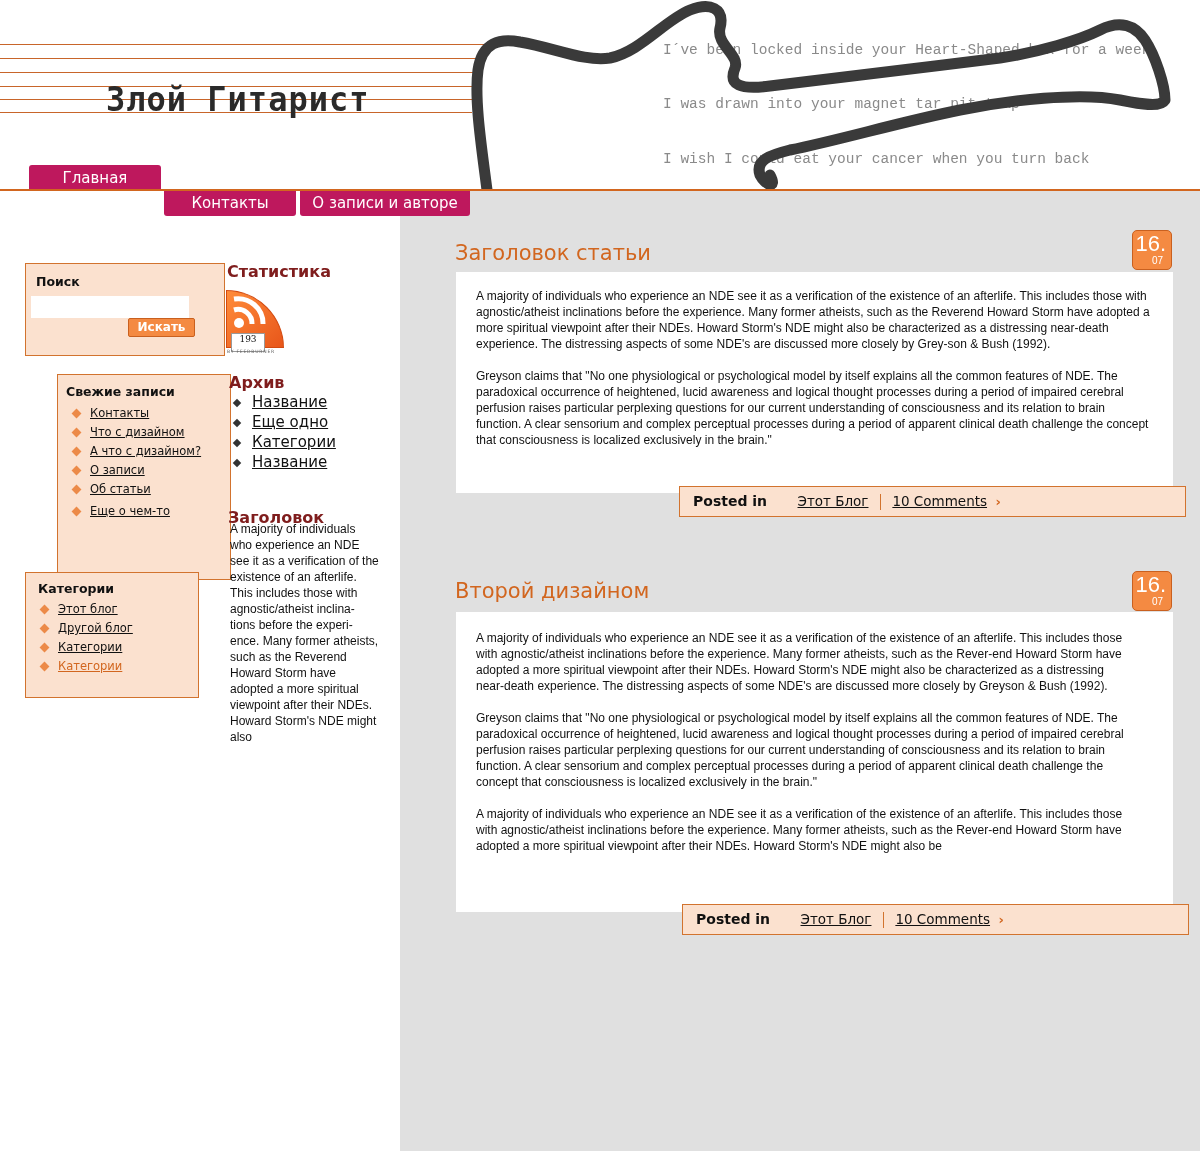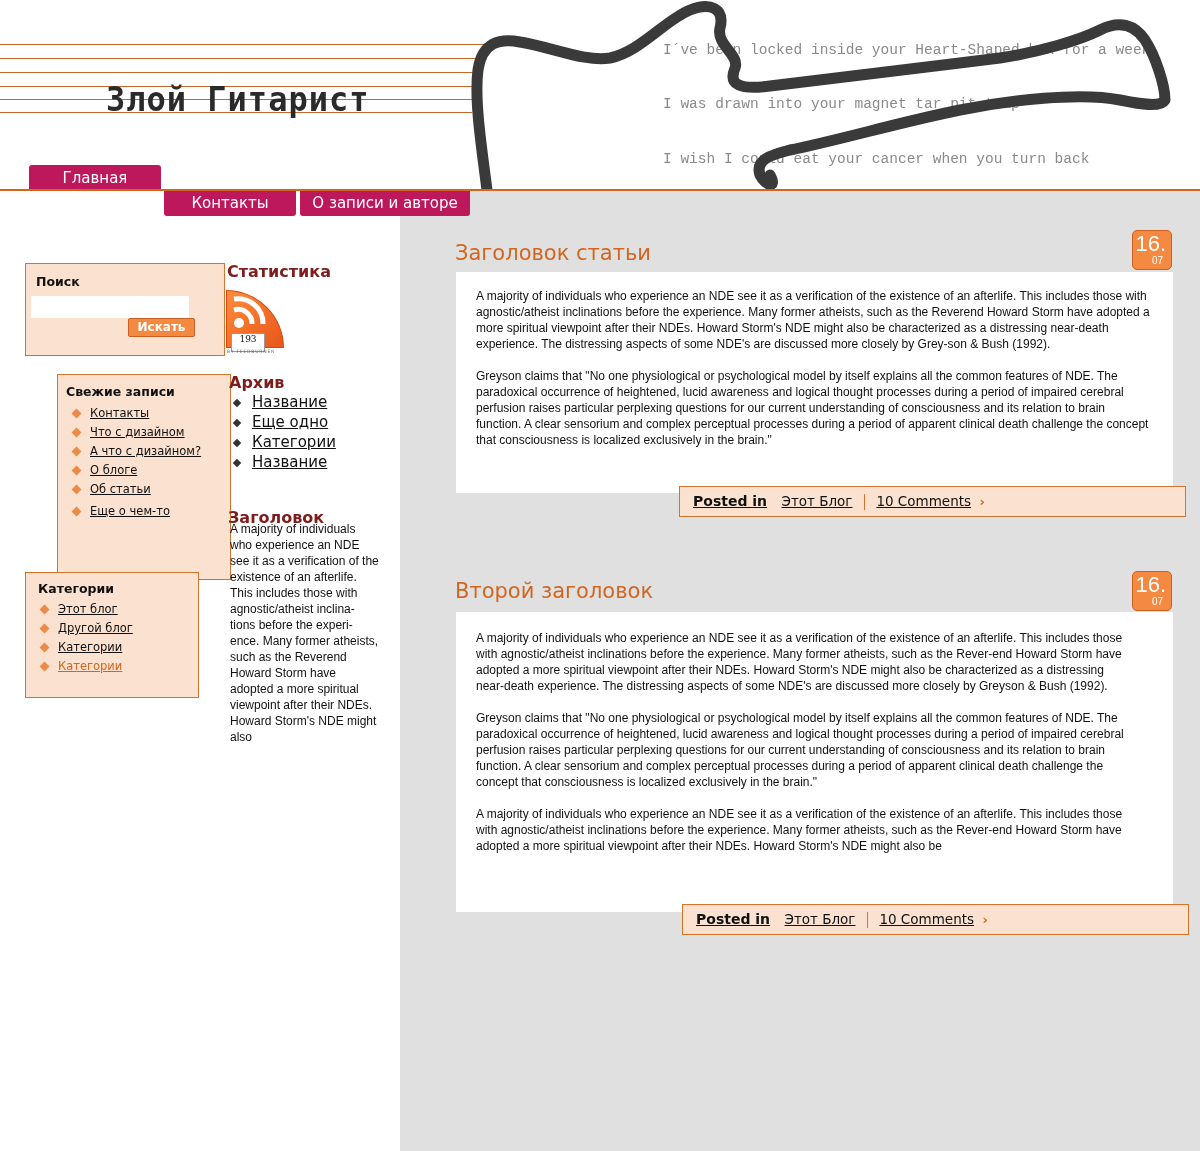--- a/index.html
+++ b/index.html
@@ -58,21 +58,21 @@
     .mid-text { position: absolute; left: 230px; top: 521px; width: 150px; font-family: "Liberation Sans", sans-serif; font-size: 12px; line-height: 16px; color: #111; }
 
     
     .post-title { position: absolute; font-family: "DejaVu Sans", sans-serif; font-size: 21px; color: #d2661f; font-weight: normal; }
     .date-badge { position: absolute; width: 40px; height: 40px; background: #f48a42; border: 1px solid #c9601f; border-radius: 5px; color: #fff; text-align: right; padding-right: 5px; font-family: "Liberation Sans", sans-serif; }
     .date-badge .day { display: block; font-size: 22px; line-height: 24px; padding-top: 1px; }
     .date-badge .month { display: block; font-size: 10px; line-height: 10px; padding-right: 3px; }
     .post-body { position: absolute; background: #fff; padding: 0 20px; font-family: "Liberation Sans", sans-serif; font-size: 12px; line-height: 16px; color: #111; }
     .post-body p { margin-bottom: 16px; }
     .post-footer { position: absolute; height: 31px; background: #fbe1cf; border: 1px solid #d2732e; font-family: "DejaVu Sans", sans-serif; font-size: 14px; line-height: 29px; padding-left: 13px; }
-    .post-footer .posted { font-weight: bold; margin-right: 10px; text-decoration: underline; }
+    .post-footer .posted { font-weight: bold; margin-right: 26px; }
     .post-footer a { color: #111; text-decoration: underline; font-size: 13.5px; }
     .post-footer .sep { display: inline-block; width: 1px; height: 16px; background: #d2732e; vertical-align: middle; margin: 0 7px; }
     .post-footer .arrow { color: #d2661f; font-weight: bold; margin-left: 4px; font-size: 13px; }
   </style>
 </head>
 <body>
 
 <div class="header">
   <div class="staff-line" style="top:44px;width:490px;"></div>
   <div class="staff-line" style="top:58px;width:486px;"></div>
@@ -112,21 +112,21 @@
   <input class="search-input" type="text" value="" style="">
   <div class="search-btn">Искать</div>
 </div>
 
 <div class="box recent-box">
   <div class="box-title">Свежие записи</div>
   <ul class="side-list">
     <li><span class="bullet"></span><a>Контакты</a></li>
     <li><span class="bullet"></span><a>Что с дизайном</a></li>
     <li><span class="bullet"></span><a>А что с дизайном?</a></li>
-    <li><span class="bullet"></span><a>О блоге</a></li>
+    <li><span class="bullet"></span><a>О записи</a></li>
     <li><span class="bullet"></span><a>Об статьи</a></li>
     <li><span class="bullet"></span><a>Еще о чем-то</a></li>
   </ul>
 </div>
 
 <div class="box cat-box">
   <div class="box-title">Категории</div>
   <ul class="side-list">
     <li><span class="bullet"></span><a>Этот блог</a></li>
     <li><span class="bullet"></span><a>Другой блог</a></li>
@@ -169,21 +169,21 @@
   <p>Greyson claims that "No one physiological or psychological model by itself explains all the common features of NDE. The paradoxical occurrence of heightened, lucid awareness and logical thought processes during a period of impaired cerebral perfusion raises particular perplexing questions for our current understanding of consciousness and its relation to brain function. A clear sensorium and complex perceptual processes during a period of apparent clinical death challenge the concept that consciousness is localized exclusively in the brain."</p>
 </div>
 <div class="post-footer" style="left:679px;top:486px;width:507px;">
   <span class="posted">Posted in</span>
   <a>Этот Блог</a>
   <span class="sep"></span>
   <a>10 Comments</a>
   <span class="arrow">›</span>
 </div>
 
-<div class="post-title" style="left:455px;top:579px;">Второй заголовок</div>
+<div class="post-title" style="left:455px;top:579px;">Второй дизайном</div>
 <div class="date-badge" style="left:1132px;top:571px;">
   <span class="day">16.</span>
   <span class="month">07</span>
 </div>
 <div class="post-body" style="left:456px;top:612px;width:717px;height:300px;padding-top:18px;padding-right:40px;">
   <p>A majority of individuals who experience an NDE see it as a verification of the existence of an afterlife. This includes those with agnostic/atheist inclinations before the experience. Many former atheists, such as the Rever-end Howard Storm have adopted a more spiritual viewpoint after their NDEs. Howard Storm's NDE might also be characterized as a distressing near-death experience. The distressing aspects of some NDE's are discussed more closely by Greyson &amp; Bush (1992).</p>
   <p>Greyson claims that "No one physiological or psychological model by itself explains all the common features of NDE. The paradoxical occurrence of heightened, lucid awareness and logical thought processes during a period of impaired cerebral perfusion raises particular perplexing questions for our current understanding of consciousness and its relation to brain function. A clear sensorium and complex perceptual processes during a period of apparent clinical death challenge the concept that consciousness is localized exclusively in the brain."</p>
   <p>A majority of individuals who experience an NDE see it as a verification of the existence of an afterlife. This includes those with agnostic/atheist inclinations before the experience. Many former atheists, such as the Rever-end Howard Storm have adopted a more spiritual viewpoint after their NDEs. Howard Storm's NDE might also be</p>
 </div>
 <div class="post-footer" style="left:682px;top:904px;width:507px;">

